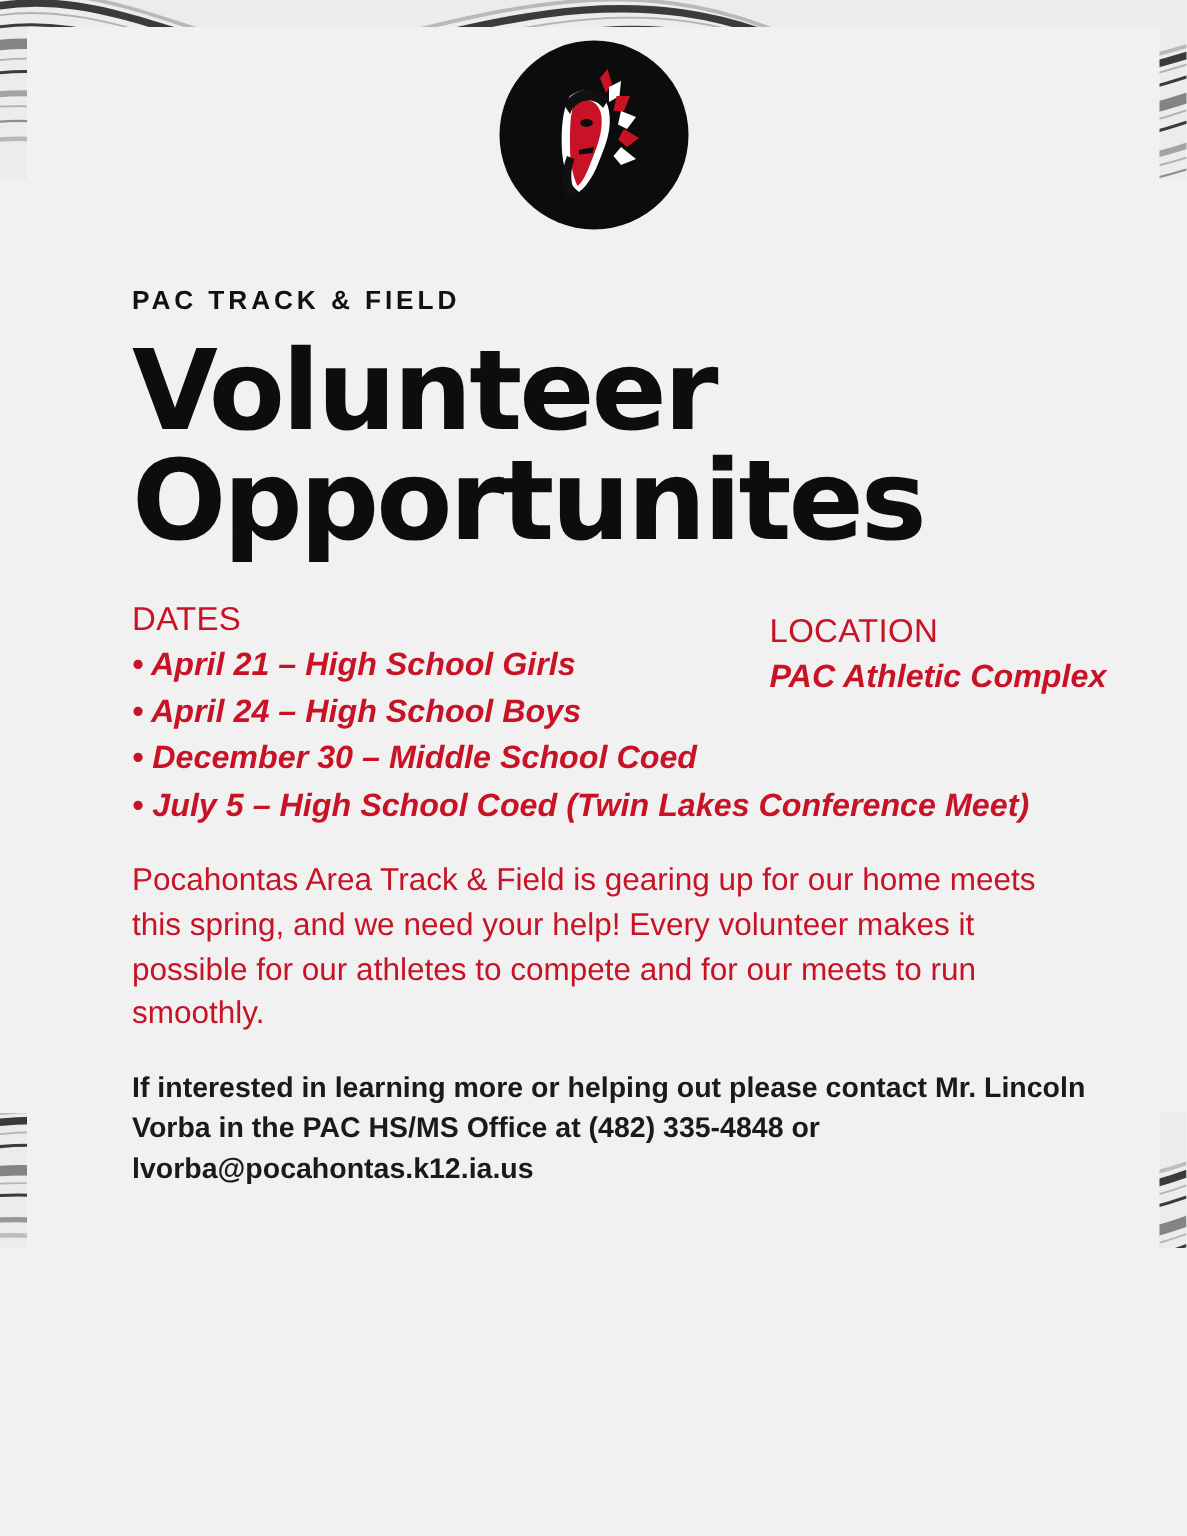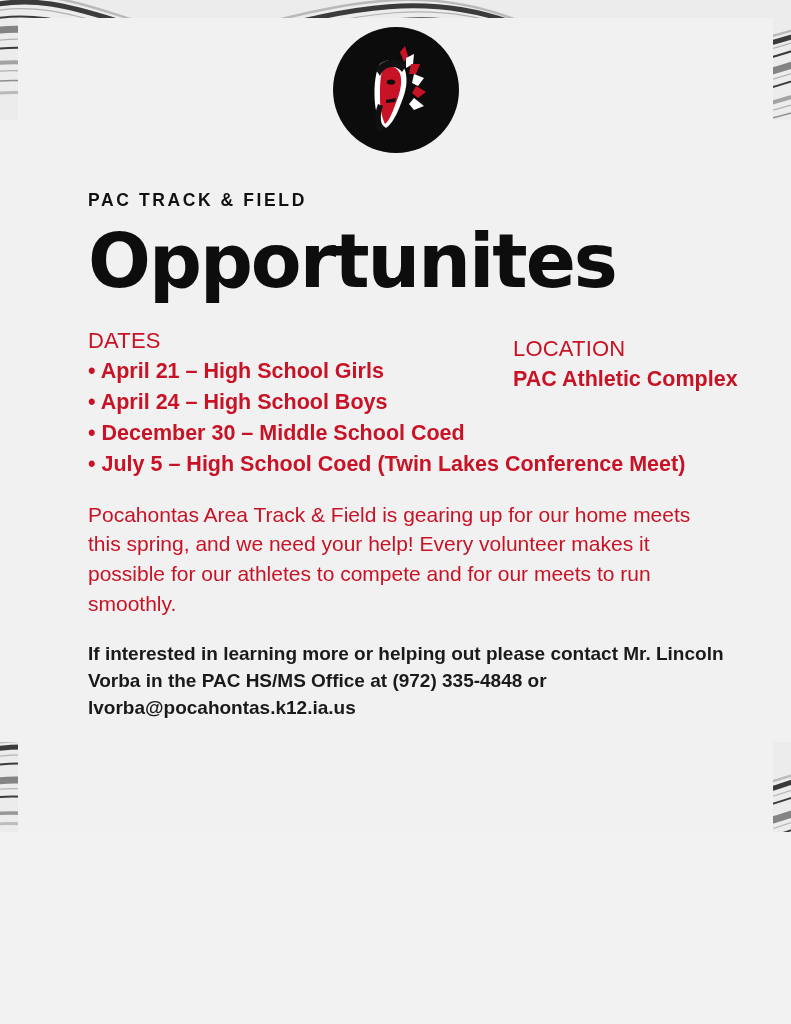--- a/index.html
+++ b/index.html
@@ -114,20 +114,21 @@
     margin: 0 0 2px 0;
     letter-spacing: 0.2px;
   }
   .sec-line {
     color: #c81225;
     font-weight: 700;
     font-size: 21.5px;
     line-height: 1.45;
     margin: 0;
     white-space: nowrap;
+    font-style: italic;
   }
 
   .body-para {
     color: #c81225;
     font-size: 21px;
     line-height: 1.42;
     margin: 0 0 22px 0;
     font-weight: 400;
     max-width: 640px;
   }
@@ -223,36 +224,37 @@
 
       <path d="M28 60 C 24 70, 24 80, 28 88 L 34 86 C 30 78, 30 70, 33 62 Z" fill="#111111"></path>
     </svg>
   </div>
 
   <div class="content">
 
     <p class="eyebrow">PAC TRACK &amp; FIELD</p>
 
     <h1 class="headline">
+      <span class="l1">Volunteer</span>
       <span class="l2">Opportunites</span>
     </h1>
 
     <div class="info-row">
       <div class="dates-col">
         <p class="sec-label">DATES</p>
         <p class="sec-line">• April 21 – High School Girls</p>
         <p class="sec-line">• April 24 – High School Boys</p>
         <p class="sec-line">• December 30 – Middle School Coed</p>
         <p class="sec-line">• July 5 – High School Coed (Twin Lakes Conference Meet)</p>
       </div>
       <div class="loc-col">
         <p class="sec-label">LOCATION</p>
         <p class="sec-line">PAC Athletic Complex</p>
       </div>
     </div>
 
     <p class="body-para">Pocahontas Area Track &amp; Field is gearing up for our home meets this spring, and we need your help! Every volunteer makes it possible for our athletes to compete and for our meets to run smoothly.</p>
 
 
-    <p class="contact">If interested in learning more or helping out please contact Mr. Lincoln Vorba in the PAC HS/MS Office at (972) 335-4848 or lvorba@pocahontas.k12.ia.us</p>
+    <p class="contact">If interested in learning more or helping out please contact Mr. Lincoln Vorba in the PAC HS/MS Office at (482) 335-4848 or lvorba@pocahontas.k12.ia.us</p>
 
   </div>
 </div>
 
 </body></html>

